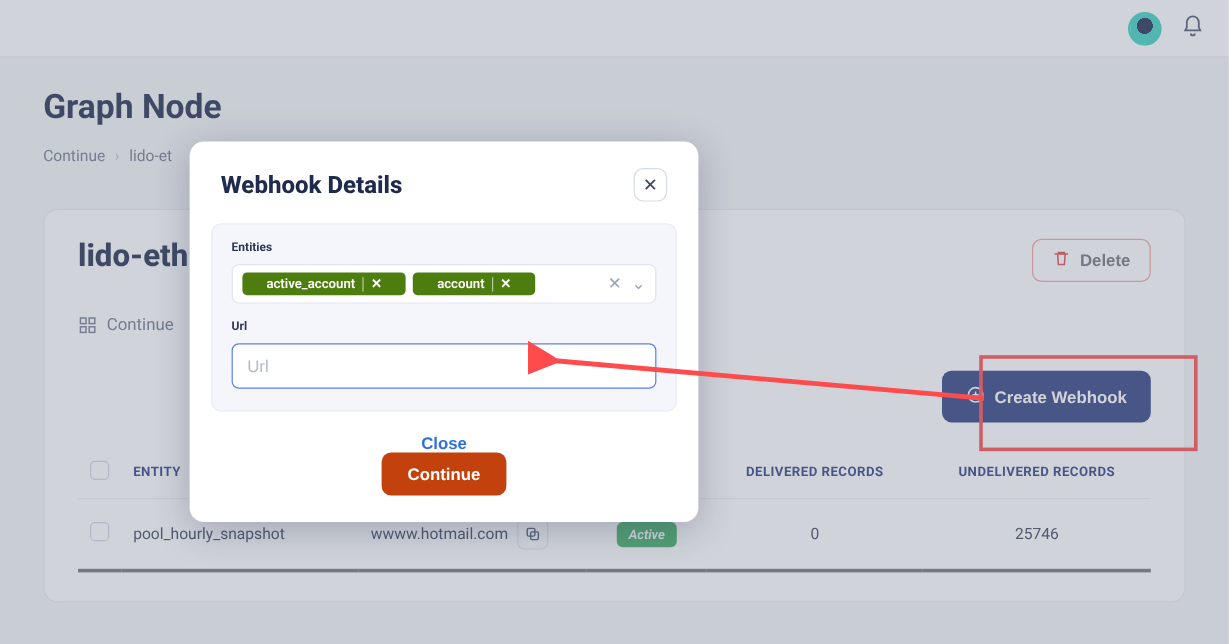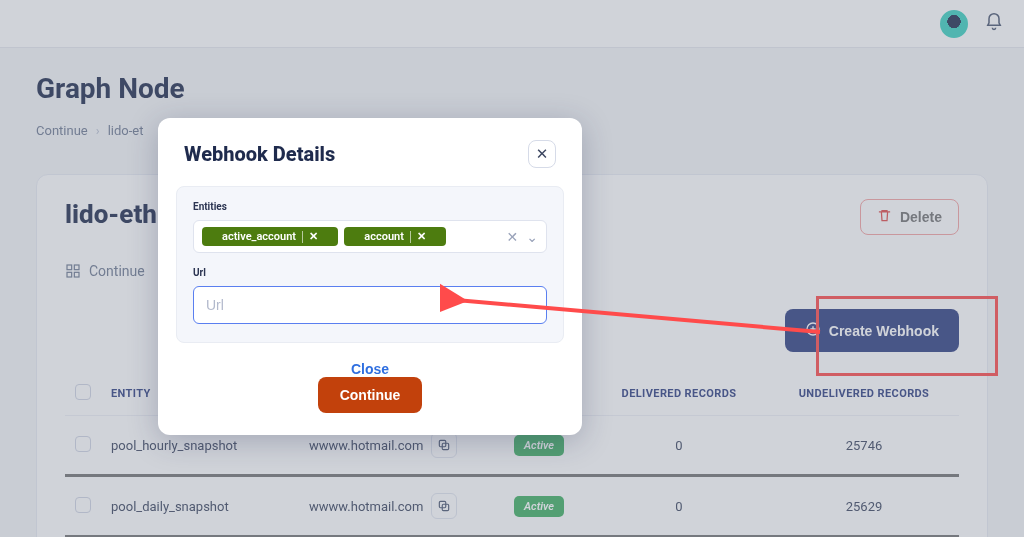--- a/index.html
+++ b/index.html
@@ -335,38 +335,20 @@
                   <svg viewBox="0 0 24 24" fill="none" stroke-width="2">
                     <rect x="9" y="9" width="11" height="11" rx="2"></rect>
                     <rect x="4" y="4" width="11" height="11" rx="2"></rect>
                   </svg>
                 </span>
               </div>
             </td>
             <td style="text-align:center"><span class="status-badge">Active</span></td>
             <td>0</td>
             <td>25746</td>
-          </tr>
-          <tr>
-            <td><span class="checkbox"></span></td>
-            <td>pool_daily_snapshot</td>
-            <td>
-              <div class="url-cell">
-                <span>wwww.hotmail.com</span>
-                <span class="copy-icon">
-                  <svg viewBox="0 0 24 24" fill="none" stroke-width="2">
-                    <rect x="9" y="9" width="11" height="11" rx="2"></rect>
-                    <rect x="4" y="4" width="11" height="11" rx="2"></rect>
-                  </svg>
-                </span>
-              </div>
-            </td>
-            <td style="text-align:center"><span class="status-badge">Active</span></td>
-            <td>0</td>
-            <td>25629</td>
           </tr>
         </tbody>
     </table>
   </div>
 </div>
 
 <div class="highlight-rect" style="left:816px; top:296px;"></div>
 
 <div class="scrim"></div>
 

